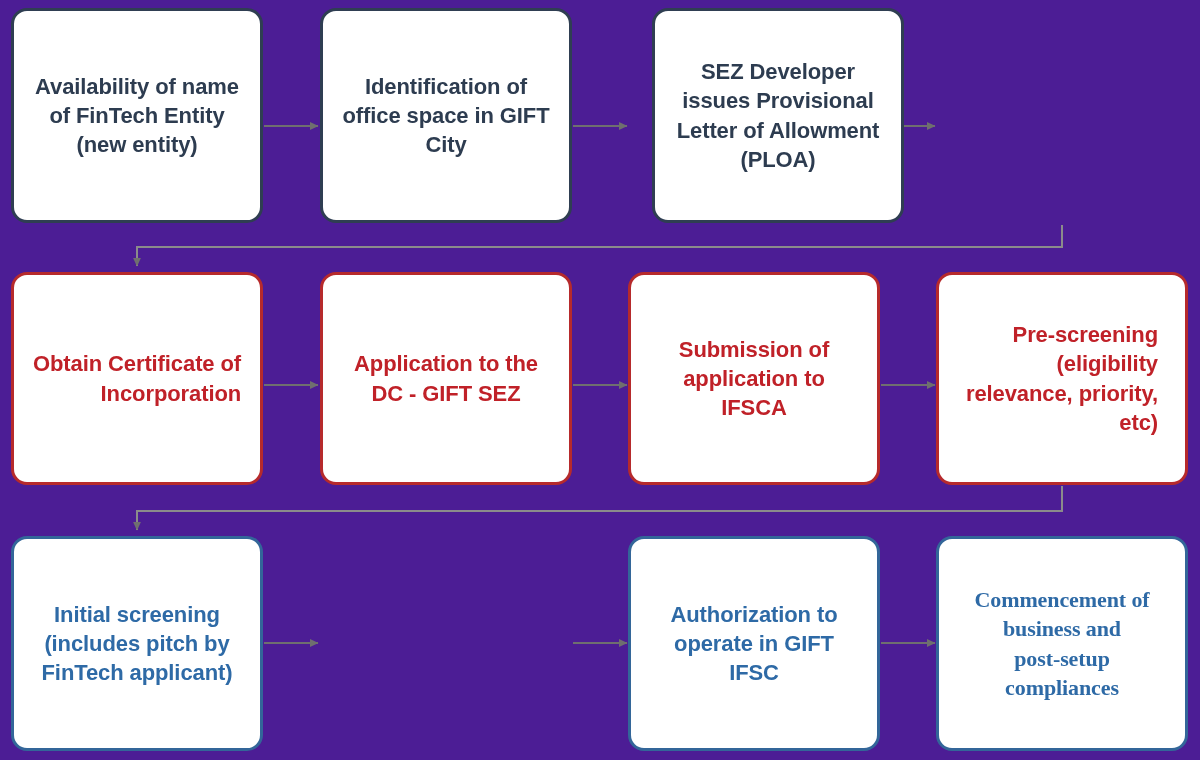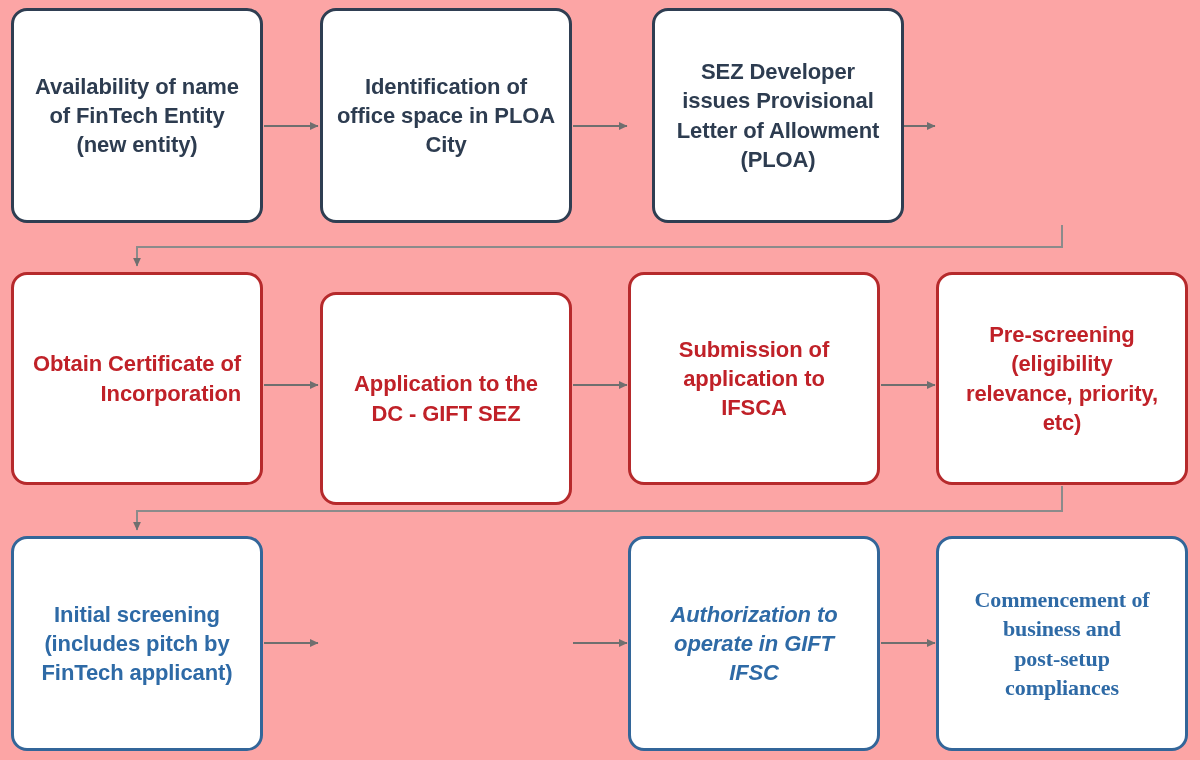--- a/index.html
+++ b/index.html
@@ -8,21 +8,21 @@
     padding: 0;
     background: #ffffff;
   }
   body {
     font-family: "Liberation Sans", sans-serif;
   }
   #canvas {
     position: relative;
     width: 1200px;
     height: 760px;
-    background: #fca5a5;
+    background: #4c1d95;
     overflow: hidden;
   }
   svg.connectors {
     position: absolute;
     left: 0;
     top: 0;
     width: 1200px;
     height: 760px;
     pointer-events: none;
   }
@@ -98,63 +98,63 @@
   </svg>
 
   <div class="node row-navy" style="left:11px; top:8px; width:252px; height:215px;">
     <span class="label">Availability of name
 of FinTech Entity
 (new entity)</span>
   </div>
 
   <div class="node row-navy" style="left:320px; top:8px; width:252px; height:215px;">
     <span class="label">Identification of
-office space in PLOA
+office space in GIFT
 City</span>
   </div>
 
   <div class="node row-navy" style="left:628px; top:8px; width:252px; height:215px;margin-left:24px;">
     <span class="label">SEZ Developer
 issues Provisional
 Letter of Allowment
 (PLOA)</span>
   </div>
 
 
   <div class="node row-red" style="left:11px; top:272px; width:252px; height:213px;text-align:right;">
     <span class="label">Obtain Certificate of
 Incorporation</span>
   </div>
 
-  <div class="node row-red" style="left:320px; top:272px; width:252px; height:213px;margin-top:20px;">
+  <div class="node row-red" style="left:320px; top:272px; width:252px; height:213px;">
     <span class="label">Application to the
 DC - GIFT SEZ</span>
   </div>
 
   <div class="node row-red" style="left:628px; top:272px; width:252px; height:213px;">
     <span class="label">Submission of
 application to
 IFSCA</span>
   </div>
 
-  <div class="node row-red" style="left:936px; top:272px; width:252px; height:213px;">
+  <div class="node row-red" style="left:936px; top:272px; width:252px; height:213px;text-align:right;">
     <span class="label">Pre-screening
 (eligibility
 relevance, priority,
 etc)</span>
   </div>
 
   <div class="node row-blue" style="left:11px; top:536px; width:252px; height:215px;">
     <span class="label">Initial screening
 (includes pitch by
 FinTech applicant)</span>
   </div>
 
 
-  <div class="node row-blue" style="left:628px; top:536px; width:252px; height:215px;font-style:italic;">
+  <div class="node row-blue" style="left:628px; top:536px; width:252px; height:215px;">
     <span class="label">Authorization to
 operate in GIFT
 IFSC</span>
   </div>
 
   <div class="node row-blue" style="left:936px; top:536px; width:252px; height:215px;font-family:Liberation Serif, serif;">
     <span class="label">Commencement of
 business and
 post-setup
 compliances</span>

